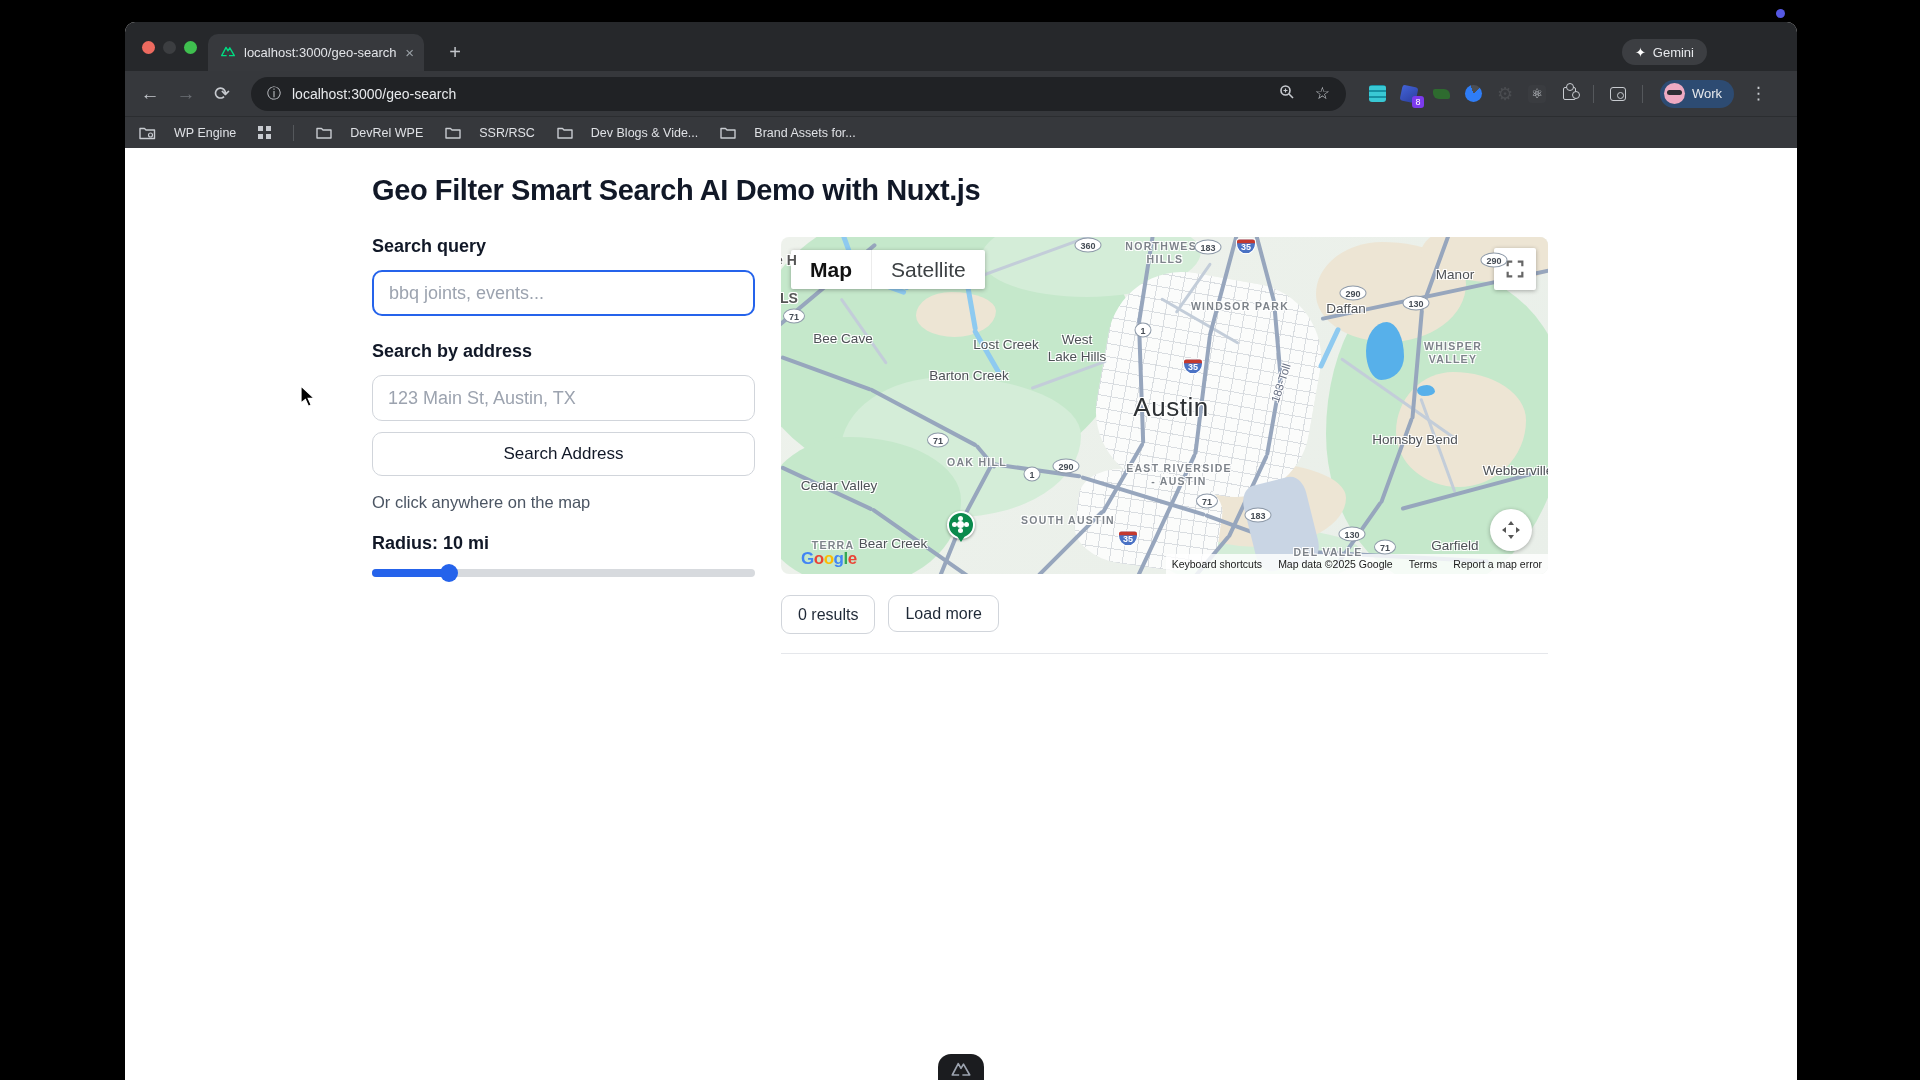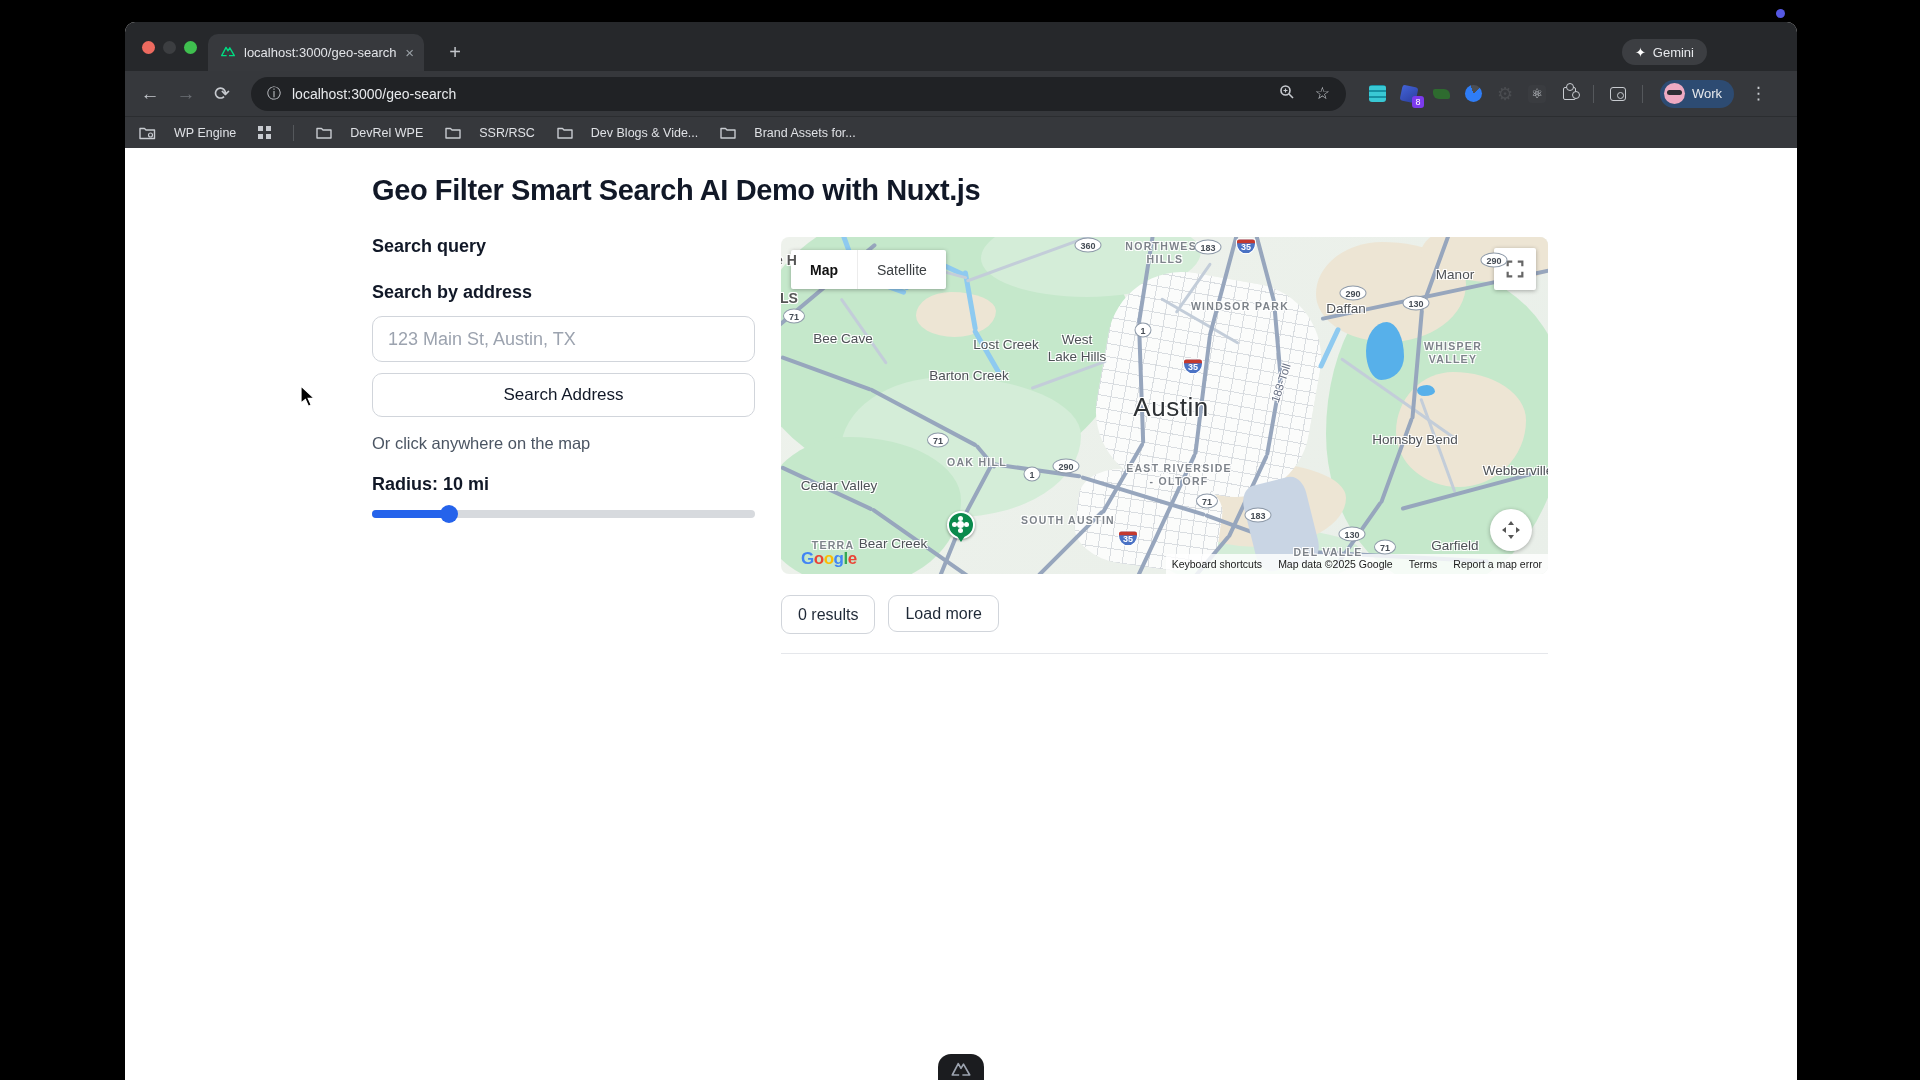--- a/index.html
+++ b/index.html
@@ -114,21 +114,21 @@
   .lab-area{font-size:10.5px;color:#7d838a;font-weight:700;letter-spacing:1.3px;}
   .lab-clip{font-size:14px;color:#555;font-weight:700;}
   .lab-road{font-size:11.5px;color:#687083;font-weight:500;transform:translate(-50%,-50%) rotate(-72deg);}
   .shield{position:absolute;transform:translate(-50%,-50%);font-size:9px;font-weight:700;}
   .sh-us{background:#fff;border:1.5px solid #8d99a8;border-radius:50%;color:#454c55;padding:1.5px 5px;}
   .sh-i{background:linear-gradient(#c4392f 0 4.5px,#4a72c4 4.5px);color:#fff;border:1px solid #fff;
     border-radius:4px 4px 55% 55% / 4px 4px 75% 75%;padding:2.5px 4px 1px;}
 
   .map-type{position:absolute;left:10px;top:13px;height:39px;background:#fff;box-shadow:0 1px 4px rgba(0,0,0,.3);
     display:flex;align-items:stretch;border-radius:2px;}
-  .mt-seg{display:flex;align-items:center;justify-content:center;font-size:14px;padding:0 19px;}
+  .mt-seg{display:flex;align-items:center;justify-content:center;font-size:21px;padding:0 19px;}
   .mt-map{font-weight:700;color:#111;} .mt-sat{color:#3c4043;border-left:1px solid #ececec;}
   .fullscreen{position:absolute;left:713px;top:11px;width:42px;height:42px;background:#fff;border-radius:2px;
     box-shadow:0 1px 4px rgba(0,0,0,.3);display:flex;align-items:center;justify-content:center;}
   .panbtn{position:absolute;left:709px;top:272px;width:42px;height:42px;border-radius:50%;background:#fff;
     box-shadow:0 1px 4px rgba(0,0,0,.3);display:flex;align-items:center;justify-content:center;}
   .marker{position:absolute;left:180px;top:302px;width:24px;height:24px;transform:translate(-50%,-100%);
     background:#0b8a4d;border:2px solid #fff;border-radius:50%;box-shadow:0 1px 3px rgba(0,0,0,.4);z-index:5;}
   .marker::after{content:"";position:absolute;left:50%;top:20px;transform:translateX(-50%);
     border:6px solid transparent;border-top:9px solid #0b8a4d;}
   .marker-core{position:absolute;left:8px;top:8px;width:7px;height:7px;background:#fff;border-radius:50%;
@@ -277,20 +277,21 @@
           </span>
           <span>Brand Assets for...</span>
         </div>
       </div>
 
     <div class="content">
       <div class="page-title">Geo Filter Smart Search AI Demo with Nuxt.js</div>
 
       <div class="leftcol">
         <div class="field-label">Search query</div>
+        <input class="tinput focused" placeholder="bbq joints, events..." style="">
         <div class="sec field-label">Search by address</div>
         <input class="tinput" placeholder="123 Main St, Austin, TX" style="">
         <button class="btn btn-block">Search Address</button>
         <div class="hint">Or click anywhere on the map</div>
         <div class="radius-label">Radius: 10 mi</div>
         <div class="slider">
           <div class="slider-fill" id="slider-fill" style="width: 20%;"></div>
           <div class="slider-thumb" id="slider-thumb" style="left: 20%;"></div>
         </div>
       </div>
@@ -383,21 +384,21 @@
               <span>Terms</span>
               <span>Report a map error</span>
             </div>
         <div class="mlabel lab-city" style="left: 390px; top: 170px;">Austin</div>
             <div class="mlabel lab-area" style="left: 384px; top: 16px;">NORTHWEST
 HILLS</div>
             <div class="mlabel lab-area" style="left: 459px; top: 70px;">WINDSOR PARK</div>
             <div class="mlabel lab-area" style="left: 672px; top: 116px;">WHISPER
 VALLEY</div>
             <div class="mlabel lab-area" style="left: 398px; top: 238px;">EAST RIVERSIDE
-- OLTORF</div>
+- AUSTIN</div>
             <div class="mlabel lab-area" style="left: 287px; top: 284px;">SOUTH AUSTIN</div>
             <div class="mlabel lab-area" style="left: 196px; top: 226px;">OAK HILL</div>
             <div class="mlabel lab-area" style="left: 547px; top: 282px; margin-top: 34px;">DEL VALLE</div>
             <div class="mlabel lab-area" style="left: 52px; top: 309px;">TERRA</div>
             <div class="mlabel lab-town" style="left: 62px; top: 102px;">Bee Cave</div>
             <div class="mlabel lab-town" style="left: 225px; top: 108px;">Lost Creek</div>
             <div class="mlabel lab-town" style="left: 296px; top: 112px;">West
 Lake Hills</div>
             <div class="mlabel lab-town" style="left: 188px; top: 139px;">Barton Creek</div>
             <div class="mlabel lab-town" style="left: 565px; top: 72px;">Daffan</div>

